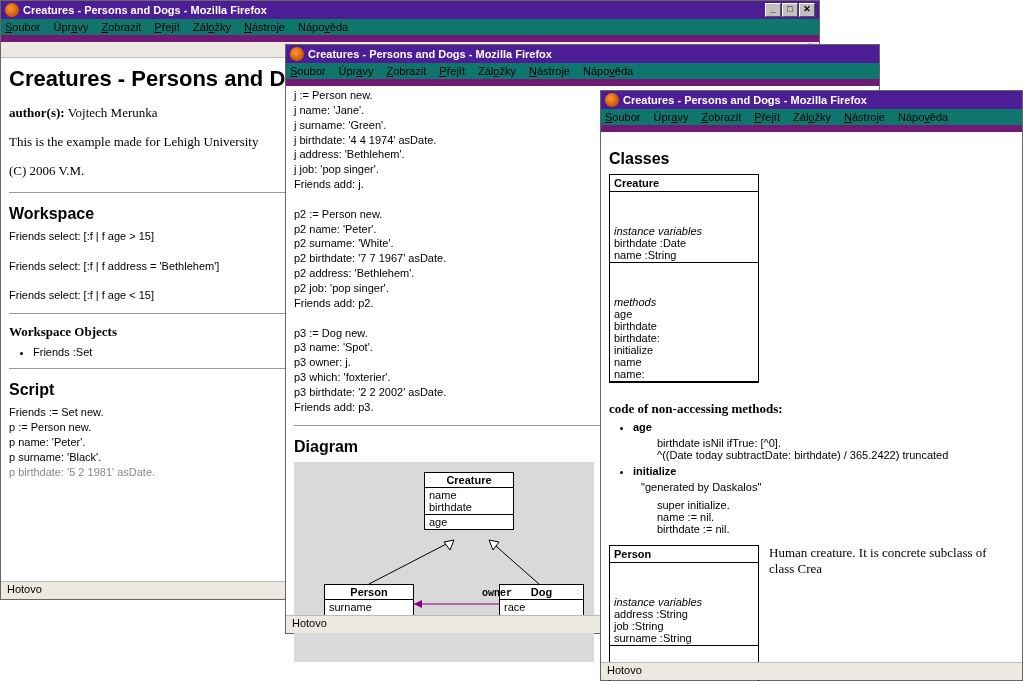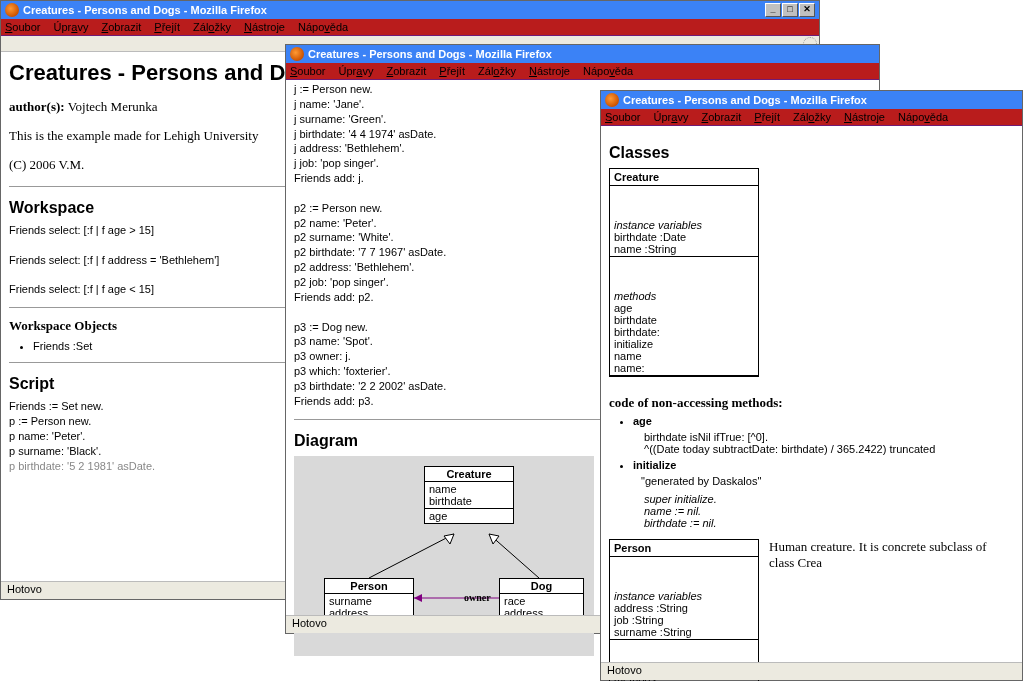--- a/index.html
+++ b/index.html
@@ -12,21 +12,21 @@
     height: 681px;
     position: relative;
     overflow: hidden;
   }
   .window {
     position: absolute;
     background: #fff;
     border: 1px solid #666;
   }
   .titlebar {
-    background: #3b82f6;
+    background: #4c1d95;
     color: #fff;
     font-family: Tahoma, sans-serif;
     font-size: 11px;
     font-weight: bold;
     padding: 2px 4px;
     display: flex;
     align-items: center;
   }
   .titlebar .ff-icon {
     width: 14px;
@@ -50,25 +50,25 @@
     border-right-color: #555;
     border-bottom-color: #555;
     font-family: Tahoma, sans-serif;
     font-size: 9px;
     line-height: 10px;
     text-align: center;
     color: #000;
     cursor: pointer;
   }
   .menubar {
-    background: #b91c1c;
+    background: #0f766e;
     font-family: Tahoma, sans-serif;
     font-size: 11px;
     padding: 2px 4px;
-    border-bottom: 1px solid #701a75;
+    border-bottom: 7px solid #701a75;
   }
   .menubar span {
     margin-right: 10px;
     cursor: pointer;
   }
   .menubar span u { text-decoration: underline; }
   .toolbar-spacer {
     background: #eceae0;
     height: 16px;
     border-bottom: 1px solid #bbb;
@@ -171,21 +171,21 @@
   .class-box .cb-sec {
     padding: 1px 4px;
     border-bottom: 1px solid #000;
   }
   .class-box .cb-label {
     font-style: italic;
     margin-top: 32px;
   }
   ul.bullet { margin: 4px 0 4px 24px; padding: 0; }
   ul.bullet li { font-family: Arial, sans-serif; font-size: 11px; }
-  .method-body { font-family: Arial, sans-serif; font-size: 11px; margin-left: 35px; }
+  .method-body { font-family: Arial, sans-serif; font-size: 11px; margin-left: 48px; }
 </style>
 </head>
 <body>
 
 <div class="window" style="top:0; left:0; width:820px; height:600px;">
   <div class="titlebar">
     <span class="ff-icon"></span>
     <span>Creatures - Persons and Dogs - Mozilla Firefox</span>
     <div class="winbtns">
       <div class="btn">_</div>
@@ -320,21 +320,21 @@
 
         <line x1="75" y1="122" x2="160" y2="78" stroke="#000"></line>
         <polygon points="160,78 150,80 156,88" fill="#fff" stroke="#000"></polygon>
 
         <line x1="245" y1="122" x2="195" y2="78" stroke="#000"></line>
         <polygon points="195,78 205,80 199,88" fill="#fff" stroke="#000"></polygon>
 
         <line x1="205" y1="142" x2="120" y2="142" stroke="#800080"></line>
         <polygon points="120,142 128,138 128,146" fill="#800080"></polygon>
       </svg>
-      <div style="position:absolute; top:126px; left:170px; font-family:Liberation Serif, serif; font-size:10px; font-weight:bold;margin-top:10px;">owner</div>
+      <div style="position:absolute; top:126px; left:188px; font-family:Liberation Mono, monospace; font-size:10px; font-weight:bold;">owner</div>
     </div>
   </div>
   <div class="statusbar">
     <span>Hotovo</span>
   </div>
 </div>
 
 <div class="window" style="top:90px; left:600px; width:423px; height:591px;">
   <div class="titlebar">
     <span class="ff-icon"></span>
@@ -379,21 +379,21 @@
     </ul>
     <div class="method-body">
       <div>birthdate isNil ifTrue: [^0].</div>
       <div>^((Date today subtractDate: birthdate) / 365.2422) truncated</div>
     </div>
 
     <ul class="bullet" style="list-style:disc;">
       <li style="font-weight:bold;">initialize</li>
     </ul>
     <div class="method-body" style="margin-left:32px;">"generated by Daskalos"</div>
-    <div class="method-body" style="margin-top:6px;font-style:italic;">
+    <div class="method-body" style="margin-top:6px;">
       <div>super initialize.</div>
       <div>name := nil.</div>
       <div>birthdate := nil.</div>
     </div>
 
     <div style="display:flex; gap:10px; margin-top:10px;">
       <div class="class-box">
         <div class="cb-title">Person</div>
         <div class="cb-sec">
           <div class="cb-label">instance variables</div>

